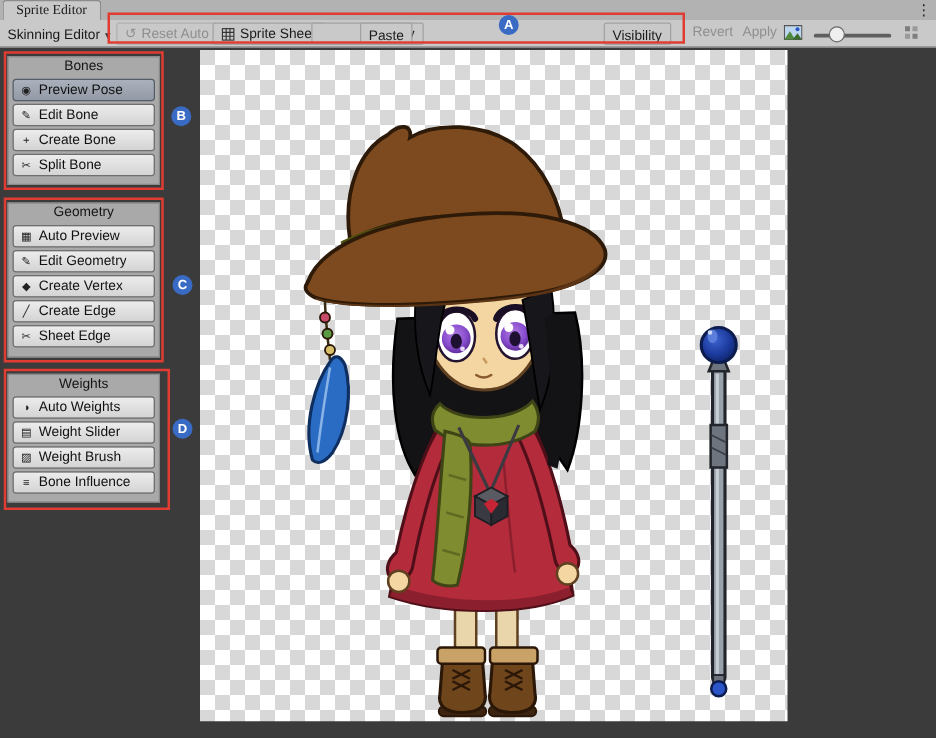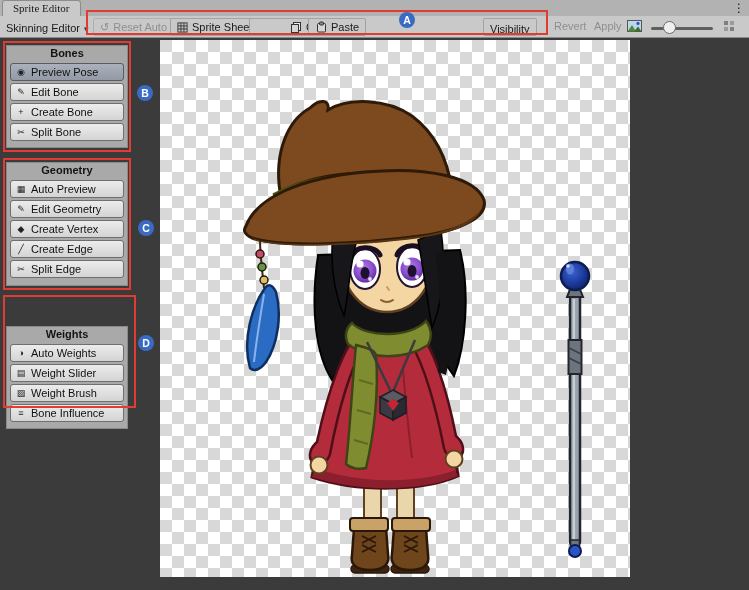--- a/index.html
+++ b/index.html
@@ -36,21 +36,21 @@
     position:absolute;left:160px;top:40px;width:470px;height:537px;
     background:conic-gradient(#ffffff 0 25%, #d8d8d8 0 50%, #ffffff 0 75%, #d8d8d8 0);
     background-size:24px 24px;z-index:1;
   }
   .canvas svg{position:absolute;left:0;top:0;}
   
   .panel{
     position:absolute;left:6px;width:122px;background:#a9a9a9;
     border:1px solid #8a8a8a;box-sizing:border-box;z-index:2;padding-bottom:1px;
   }
-  .panel-title{height:15px;line-height:15px;text-align:center;font-size:11px;color:#141414;font-weight:bold;}
+  .panel-title{height:15px;line-height:15px;text-align:center;font-size:11px;color:#141414;}
   .pbtn{
     height:18px;margin:2px 3px 1px 3px;display:flex;align-items:center;gap:4px;padding:0 4px;
     background:linear-gradient(#ececec,#d4d4d4);border:1px solid #6f6f6f;border-radius:3px;
     font-size:11px;color:#101010;box-sizing:border-box;
   }
   .pbtn.selected{background:linear-gradient(#aab1bd,#939aa6);border-color:#555c68;}
   .pbtn .ico{width:12px;text-align:center;font-size:9px;color:#222;flex:none;}
   .pbtn .lbl{white-space:nowrap;overflow:hidden;}
   
   .ann-box{position:absolute;border:2px solid #e03c32;z-index:15;pointer-events:none;box-sizing:border-box;}
@@ -87,21 +87,21 @@
   </div>
 
   <div class="tb-item tb-btn" style="left:249px;padding-left:40px;">
     <svg width="12" height="12" viewBox="0 0 12 12">
       <rect x="3.5" y="1.5" width="7" height="8" fill="#ececec" stroke="#333"></rect>
       <rect x="1.5" y="3.5" width="7" height="8" fill="#d6d6d6" stroke="#333"></rect>
     </svg>
     <span>Copy</span>
   </div>
 
-  <div class="tb-item tb-btn" style="left:308px;">
+  <div class="tb-item tb-btn" style="left:288px;flex-direction:column;">
     <svg width="12" height="12" viewBox="0 0 12 12">
       <rect x="2.5" y="2.5" width="8" height="8.5" rx="1" fill="#d6d6d6" stroke="#333"></rect>
       <rect x="4.5" y="1" width="4" height="3" rx="1" fill="#8a8a8a" stroke="#333"></rect>
     </svg>
     <span>Paste</span>
   </div>
 
   <div class="tb-item tb-btn" style="left:483px;flex-direction:column;">
     <svg width="13" height="11" viewBox="0 0 13 11">
       <path d="M1,5.5 C3.2,1.8 9.8,1.8 12,5.5 C9.8,9.2 3.2,9.2 1,5.5 Z" fill="none" stroke="#222" stroke-width="1.2"></path>
@@ -289,25 +289,25 @@
   <div class="pbtn">
     <span class="ico">◆</span>
     <span class="lbl">Create Vertex</span>
   </div>
   <div class="pbtn">
     <span class="ico">╱</span>
     <span class="lbl">Create Edge</span>
   </div>
   <div class="pbtn">
     <span class="ico">✂</span>
-    <span class="lbl">Split Edge</span>
-  </div>
-</div>
-
-<div class="panel" style="top:299px;height:103px;margin-top:27px;">
+    <span class="lbl">Sheet Edge</span>
+  </div>
+</div>
+
+<div class="panel" style="top:299px;height:103px;">
   <div class="panel-title">Weights</div>
   <div class="pbtn">
     <span class="ico">◑</span>
     <span class="lbl">Auto Weights</span>
   </div>
   <div class="pbtn">
     <span class="ico">▤</span>
     <span class="lbl">Weight Slider</span>
   </div>
   <div class="pbtn">

